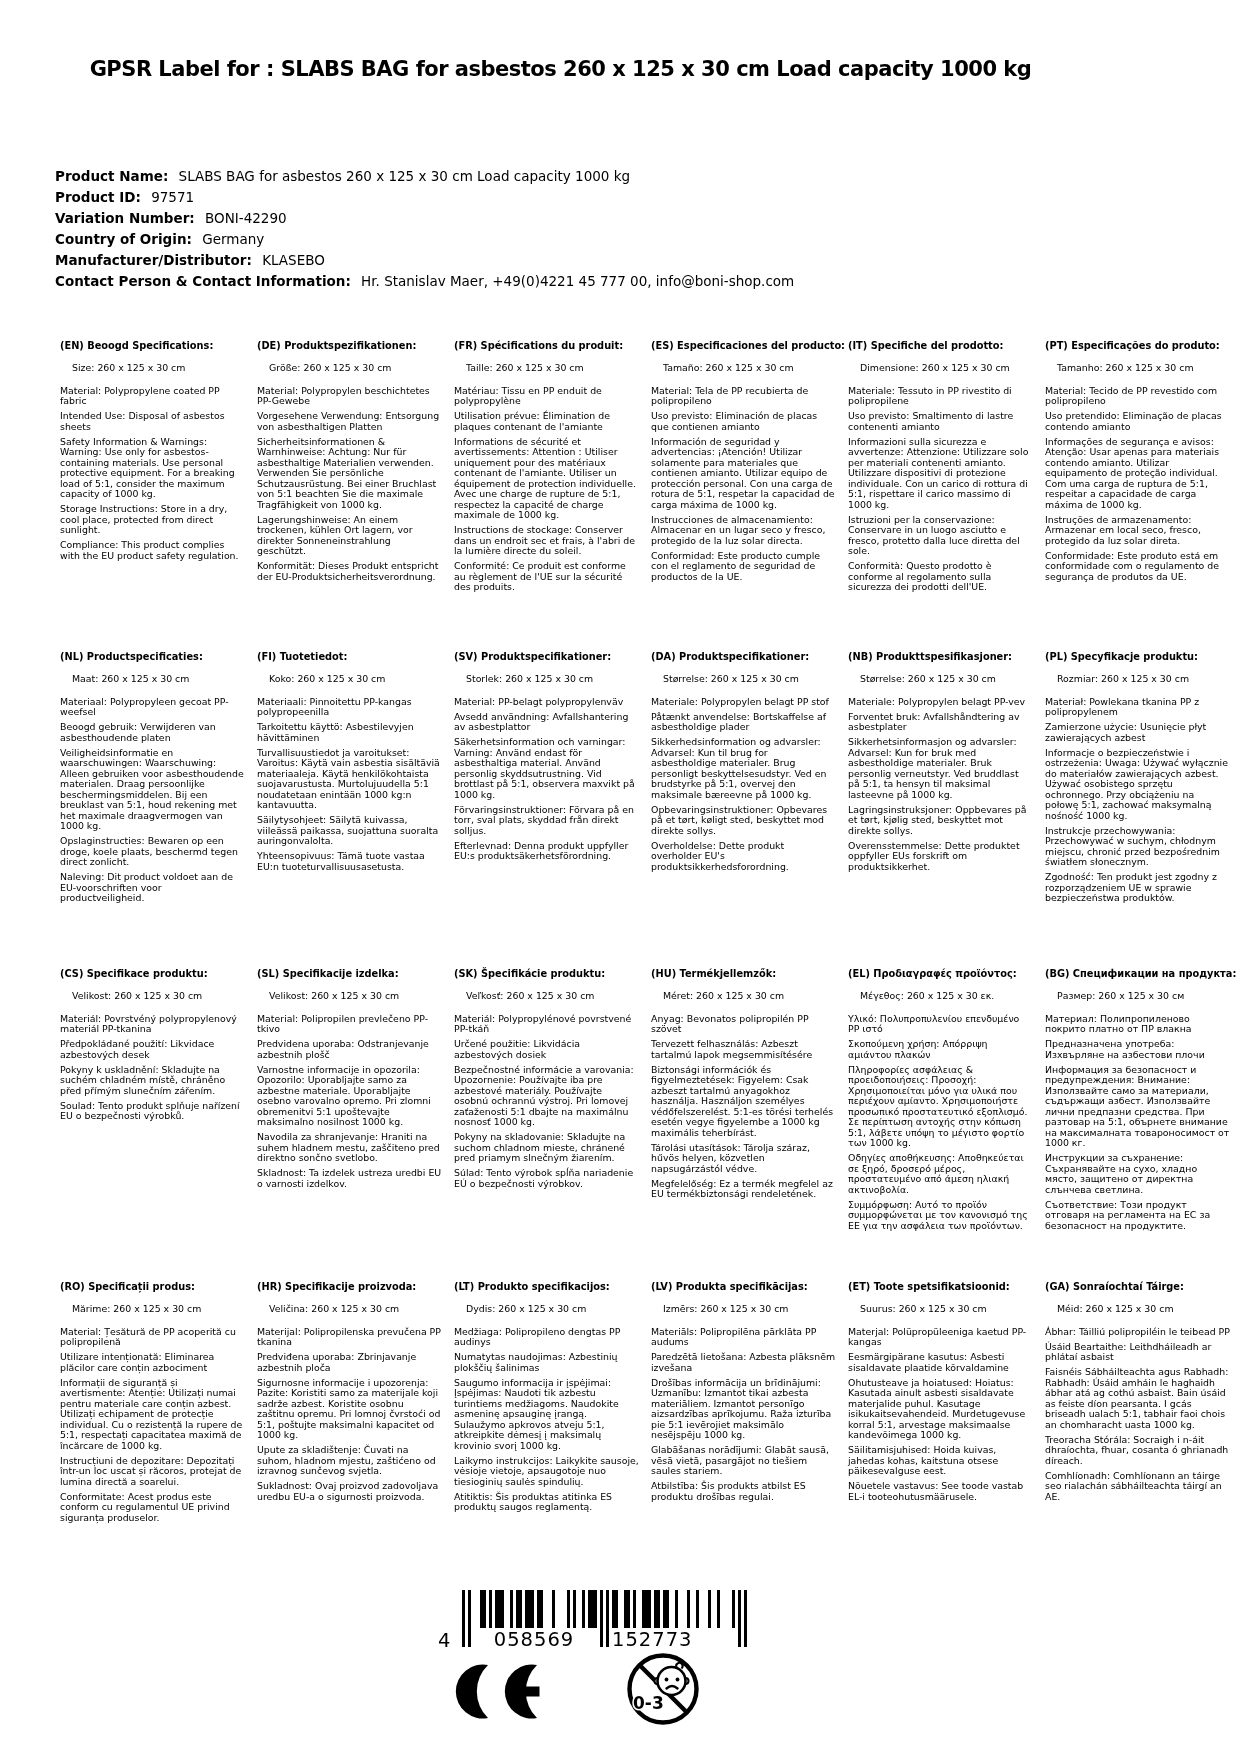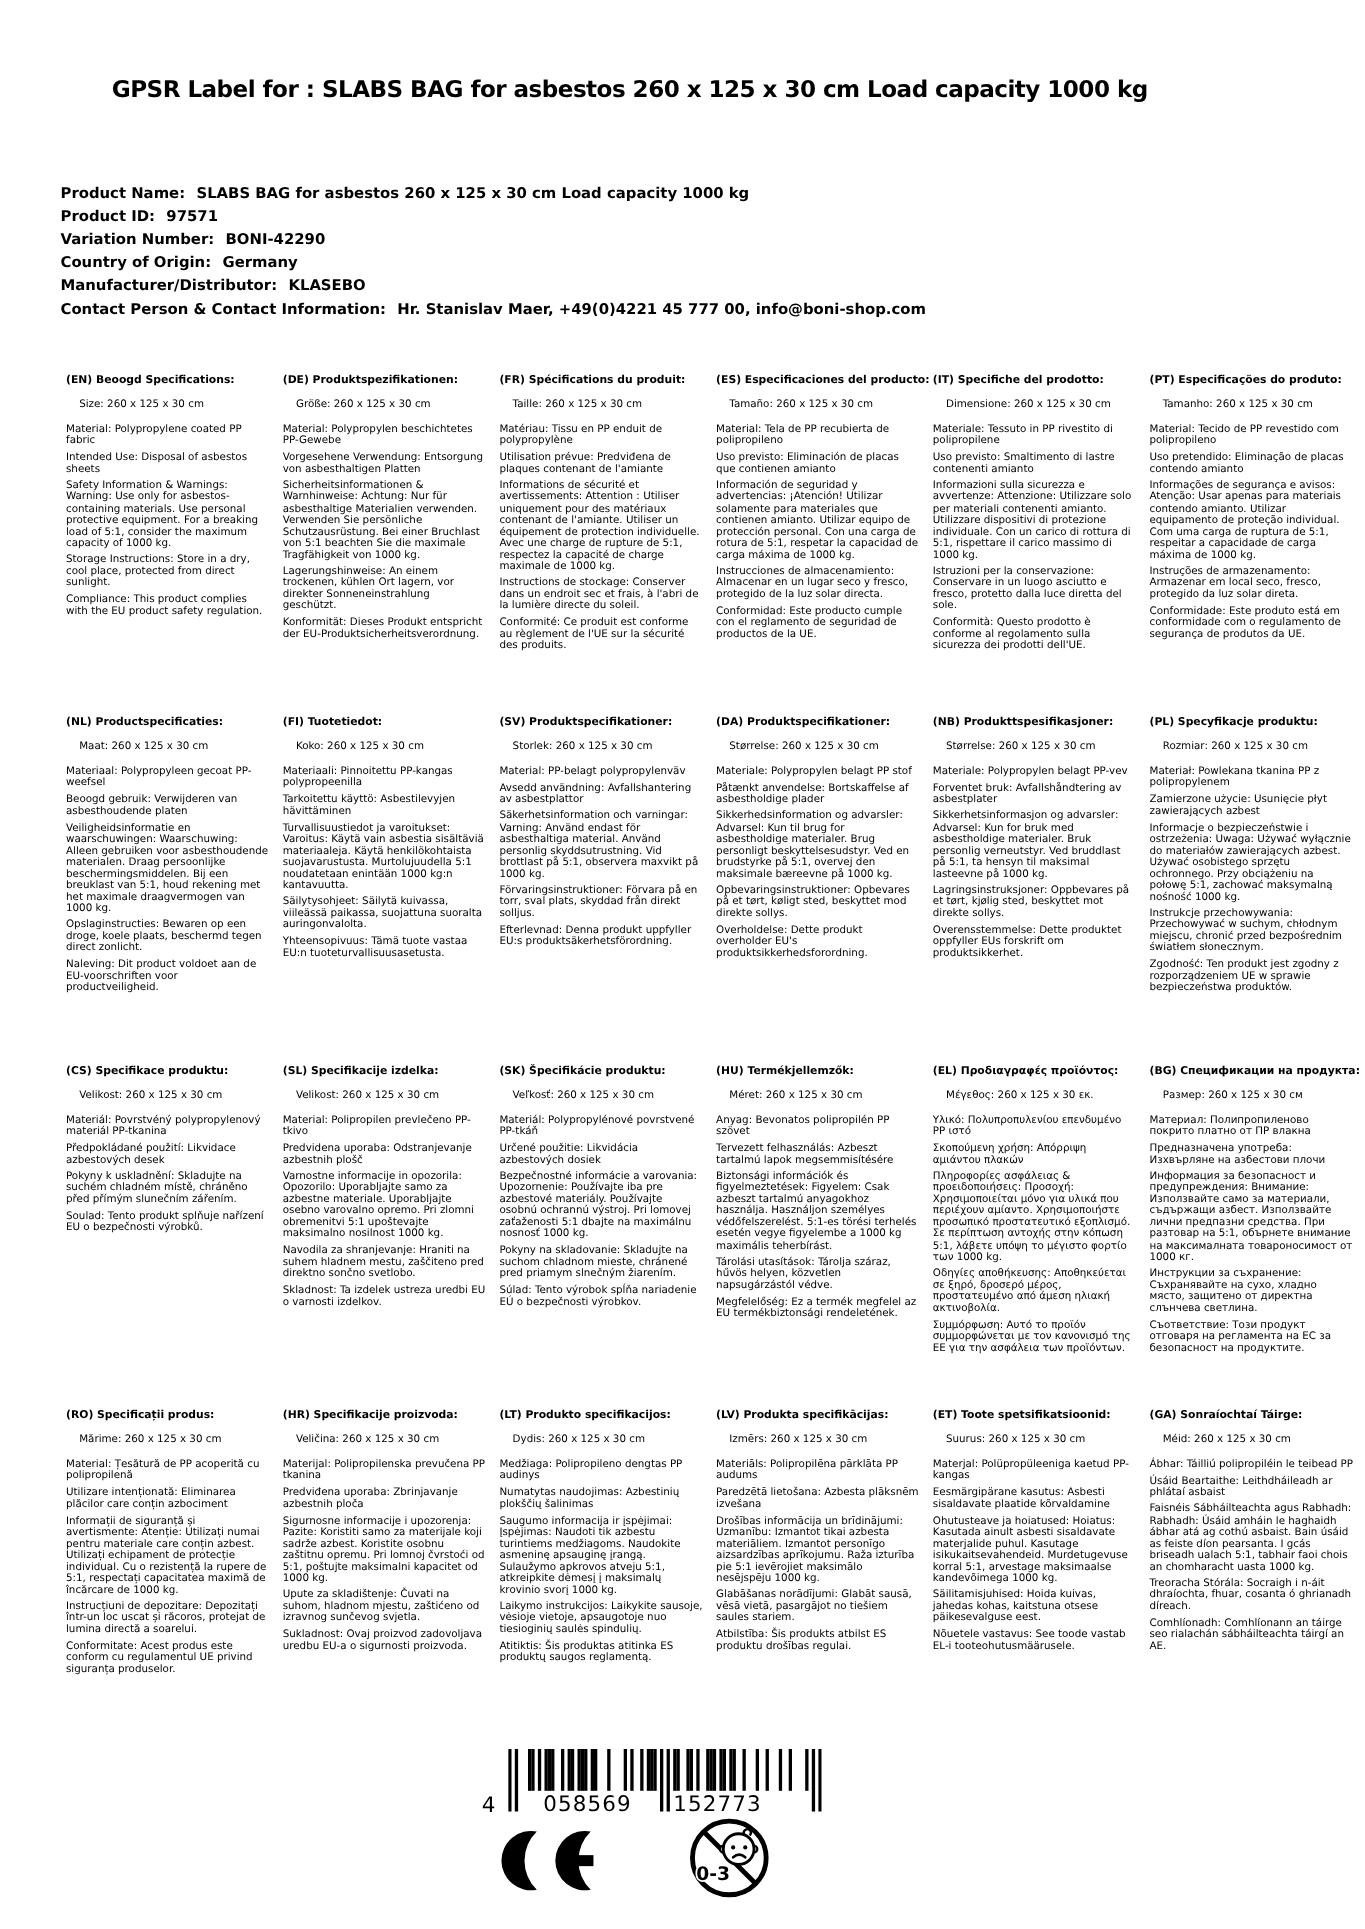--- a/index.html
+++ b/index.html
@@ -4,29 +4,29 @@
 <style>
   html,body{margin:0;padding:0;}
   body{
     width:1241px;height:1754px;background:#ffffff;position:relative;
     font-family:"DejaVu Sans","Liberation Sans",sans-serif;color:#000;
     -webkit-font-smoothing:antialiased;
   }
   .page{position:absolute;inset:0;background:#fff;overflow:hidden;}
 
   .title{
-    position:absolute;left:88px;top:54px;width:945px;margin:12px;
+    position:absolute;left:88px;top:54px;width:945px;margin:0;
     text-align:center;font-size:21px;line-height:31px;font-weight:bold;
     letter-spacing:-0.5px;color:#000;
   }
 
   .product-info{position:absolute;left:55px;top:166px;font-size:13.5px;line-height:21px;}
   .pi-row{white-space:nowrap;}
   .pi-label{font-weight:bold;margin-right:6px;}
-  .pi-value{font-weight:bold;}
+  .pi-value{font-weight:normal;}
 
   .spec-grid{
     position:absolute;left:60px;top:340px;
     display:grid;grid-template-columns:repeat(6,185px);column-gap:12px;
     grid-template-rows:311px 317px 313px auto;
   }
   .spec-block{font-size:9.4px;line-height:10.5px;overflow:visible;}
   .spec-heading{font-weight:bold;font-size:9.8px;line-height:11px;white-space:nowrap;}
   .spec-size{margin:12px;}
   .spec-par{margin:4.5px 0 0 0;}
@@ -72,21 +72,21 @@
         <p class="spec-par">Material: Polypropylen beschichtetes PP-Gewebe</p>
         <p class="spec-par">Vorgesehene Verwendung: Entsorgung von asbesthaltigen Platten</p>
         <p class="spec-par">Sicherheitsinformationen &amp; Warnhinweise: Achtung: Nur für asbesthaltige Materialien verwenden. Verwenden Sie persönliche Schutzausrüstung. Bei einer Bruchlast von 5:1 beachten Sie die maximale Tragfähigkeit von 1000 kg.</p>
         <p class="spec-par">Lagerungshinweise: An einem trockenen, kühlen Ort lagern, vor direkter Sonneneinstrahlung geschützt.</p>
         <p class="spec-par">Konformität: Dieses Produkt entspricht der EU-Produktsicherheitsverordnung.</p>
       </div>
       <div class="spec-block">
         <div class="spec-heading">(FR) Spécifications du produit:</div>
         <div class="spec-size">Taille: 260 x 125 x 30 cm</div>
         <p class="spec-par">Matériau: Tissu en PP enduit de polypropylène</p>
-        <p class="spec-par">Utilisation prévue: Predviđena de plaques contenant de l'amiante</p>
+        <p class="spec-par">Utilisation prévue: Élimination de plaques contenant de l'amiante</p>
         <p class="spec-par">Informations de sécurité et avertissements: Attention : Utiliser uniquement pour des matériaux contenant de l'amiante. Utiliser un équipement de protection individuelle. Avec une charge de rupture de 5:1, respectez la capacité de charge maximale de 1000 kg.</p>
         <p class="spec-par">Instructions de stockage: Conserver dans un endroit sec et frais, à l'abri de la lumière directe du soleil.</p>
         <p class="spec-par">Conformité: Ce produit est conforme au règlement de l'UE sur la sécurité des produits.</p>
       </div>
       <div class="spec-block">
         <div class="spec-heading">(ES) Especificaciones del producto:</div>
         <div class="spec-size">Tamaño: 260 x 125 x 30 cm</div>
         <p class="spec-par">Material: Tela de PP recubierta de polipropileno</p>
         <p class="spec-par">Uso previsto: Eliminación de placas que contienen amianto</p>
         <p class="spec-par">Información de seguridad y advertencias: ¡Atención! Utilizar solamente para materiales que contienen amianto. Utilizar equipo de protección personal. Con una carga de rotura de 5:1, respetar la capacidad de carga máxima de 1000 kg.</p>

